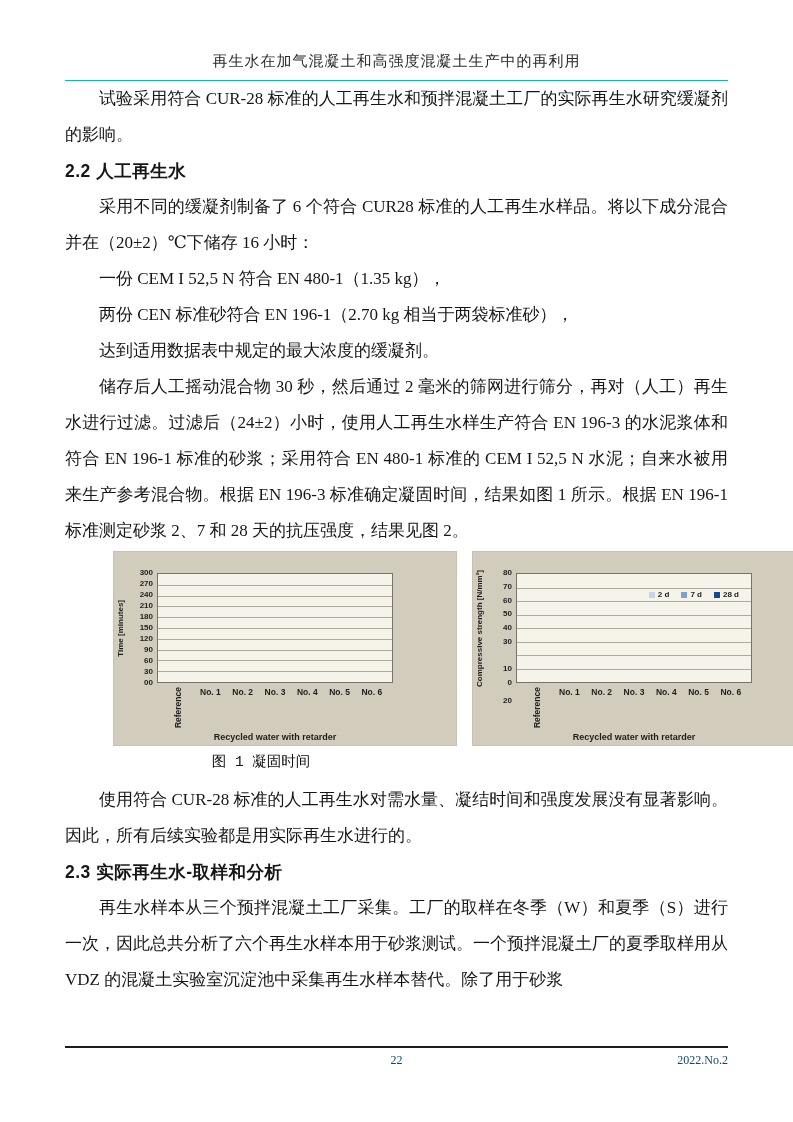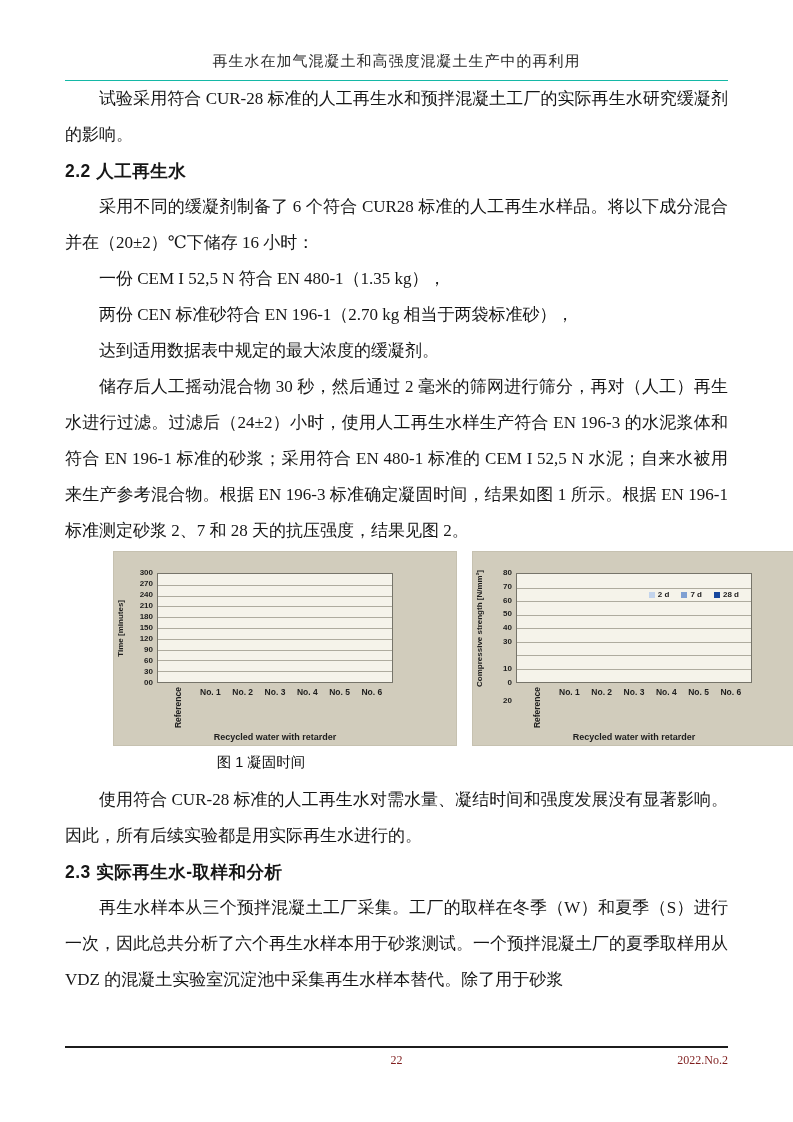--- a/index.html
+++ b/index.html
@@ -36,26 +36,26 @@
   .legend .item{display:flex;align-items:center;gap:3px;white-space:nowrap;}
   .legend .swatch{width:6px;height:6px;display:inline-block;}
   .ytick{position:absolute;width:26px;text-align:right;font-size:8px;font-weight:bold;line-height:10px;}
   .ylab{position:absolute;left:0;top:20px;height:114px;width:16px;display:flex;align-items:center;justify-content:center;}
   .ylab span{writing-mode:vertical-rl;transform:rotate(180deg);font-size:8px;font-weight:bold;white-space:nowrap;}
   .xcats{position:absolute;left:44px;top:136px;width:236px;display:flex;padding:0 5px;box-sizing:border-box;}
   .xcats .cell{flex:1;display:flex;justify-content:center;align-items:flex-start;font-size:8.5px;font-weight:bold;line-height:10px;}
   .xcats .rot{writing-mode:vertical-rl;transform:rotate(180deg);white-space:nowrap;}
   .xtitle{position:absolute;left:44px;top:168px;width:236px;text-align:center;font-size:9px;font-weight:bold;}
   .captions-row{display:flex;gap:16px;margin:6px 0 0 48px;
-    font-family:Liberation Sans, sans-serif;}
+    font-family:Liberation Mono, monospace;}
   .caption{width:296px;text-align:center;font-size:14.5px;line-height:20px;color:#111;}
   .p-after-fig{margin-top:10px;}
   .page-footer{
     position:absolute;left:65px;right:65px;top:1046px;
-    border-top:2px solid #1c1c1c;height:24px;font-size:12px;color:#7f1d1d;
+    border-top:2px solid #1c1c1c;height:24px;font-size:12px;color:#0c4a6e;
   }
   .page-footer .pagenum{position:absolute;left:0;right:0;top:5px;text-align:center;}
   .page-footer .issue{position:absolute;right:0;top:5px;}
 </style>
 </head>
 <body>
 
 <div class="page-header">再生水在加气混凝土和高强度混凝土生产中的再利用</div>
 
 <div class="content">

